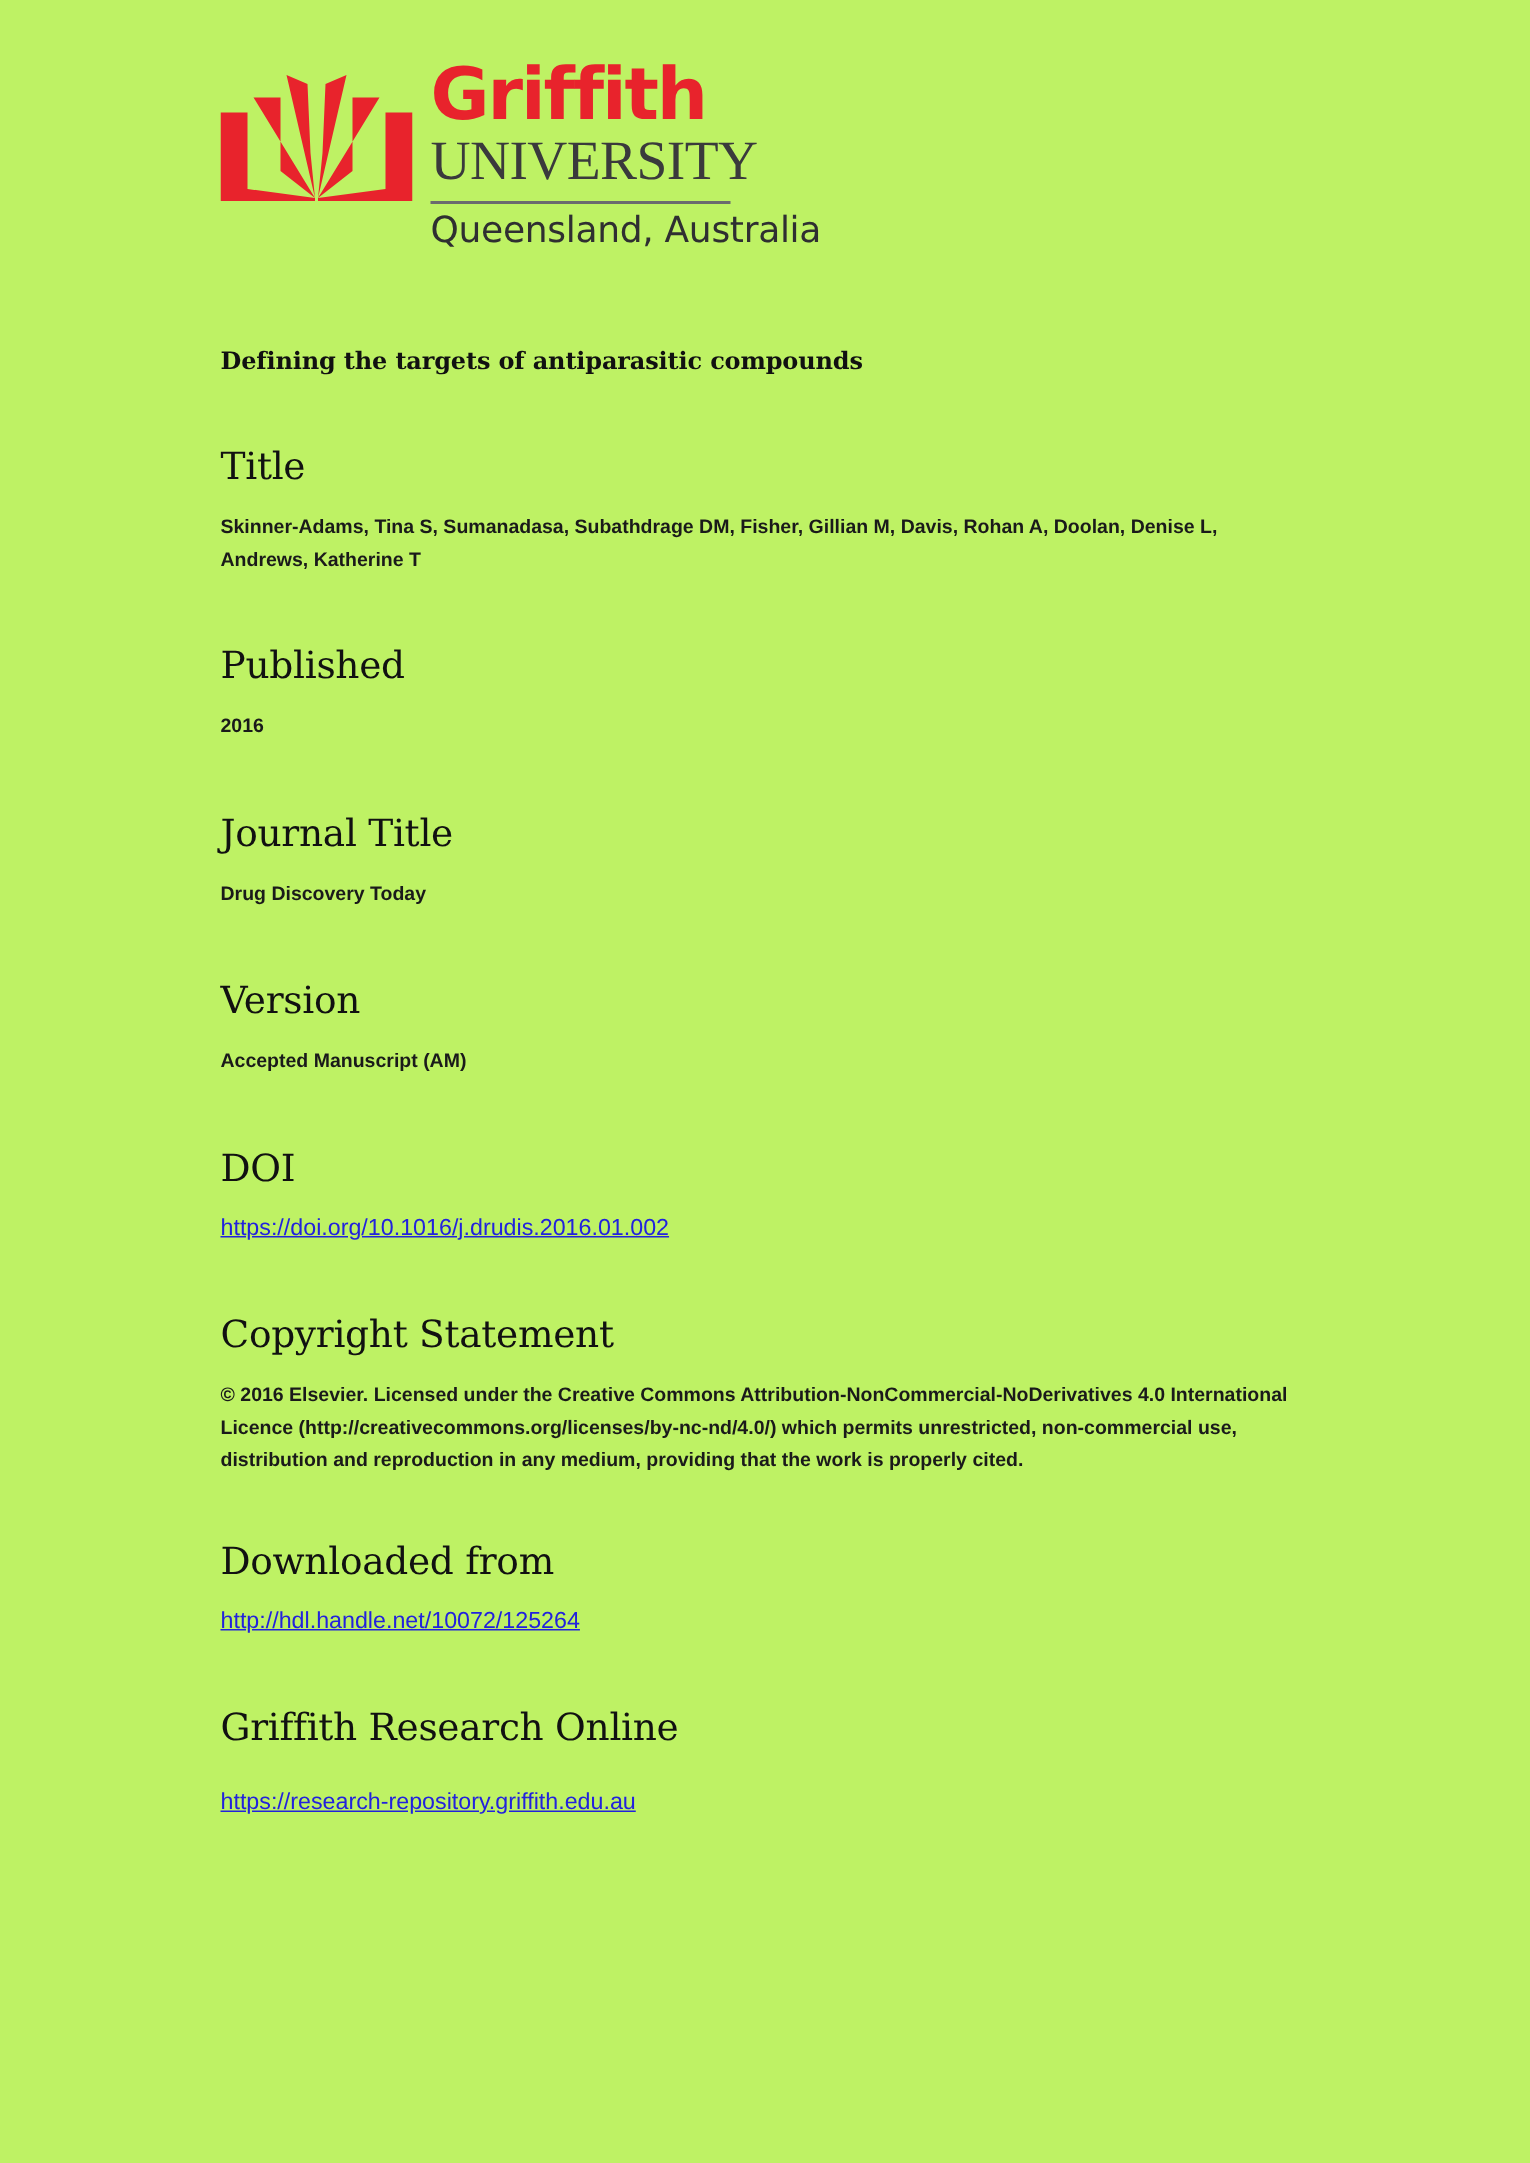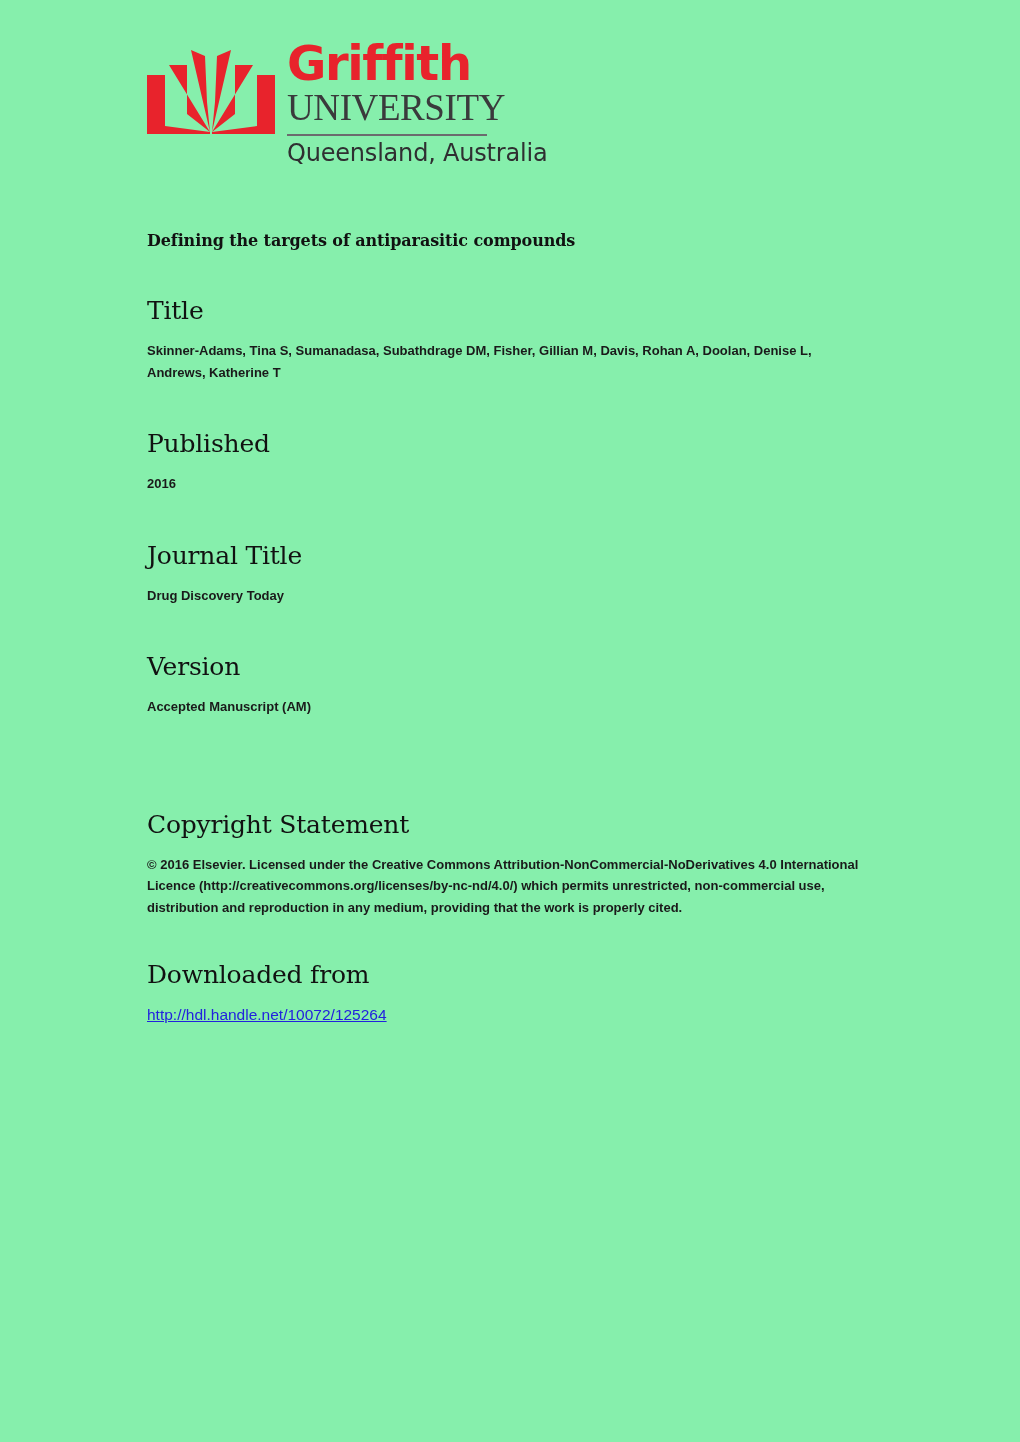--- a/index.html
+++ b/index.html
@@ -15,21 +15,21 @@
     position: relative;
     overflow: hidden;
   }
 
   .page {
     position: absolute;
     left: 0;
     top: 0;
     width: 1020px;
     height: 1442px;
-    background: #86efac;
+    background: #bef264;
   }
 
   
   .logo-block {
     position: absolute;
     left: 147px;
     top: 38px;
     width: 330px;
     height: 132px;
   }
@@ -200,33 +200,42 @@
 
     <div class="gap-lg"></div>
 
     <div class="section">
       <h2 class="section-heading">Version</h2>
       <p class="section-body">Accepted Manuscript (AM)</p>
     </div>
 
     <div class="gap-lg"></div>
 
+    <div class="section">
+      <h2 class="section-heading">DOI</h2>
+      <a class="section-link" href="#">https://doi.org/10.1016/j.drudis.2016.01.002</a>
+    </div>
 
     <div class="gap-lg"></div>
 
     <div class="section">
       <h2 class="section-heading">Copyright Statement</h2>
       <p class="section-body">© 2016 Elsevier. Licensed under the Creative Commons Attribution-NonCommercial-NoDerivatives 4.0 International Licence (http://creativecommons.org/licenses/by-nc-nd/4.0/) which permits unrestricted, non-commercial use, distribution and reproduction in any medium, providing that the work is properly cited.</p>
     </div>
 
     <div class="gap-md"></div>
 
     <div class="section">
       <h2 class="section-heading">Downloaded from</h2>
       <a class="section-link" href="#">http://hdl.handle.net/10072/125264</a>
     </div>
 
     <div class="gap-lg"></div>
 
+    <div class="section">
+      <h2 class="section-heading">Griffith Research Online</h2>
+      <div style="height:10px"></div>
+      <a class="section-link" href="#">https://research-repository.griffith.edu.au</a>
+    </div>
 
   </div>
 
 </div>
 
 </body></html>

